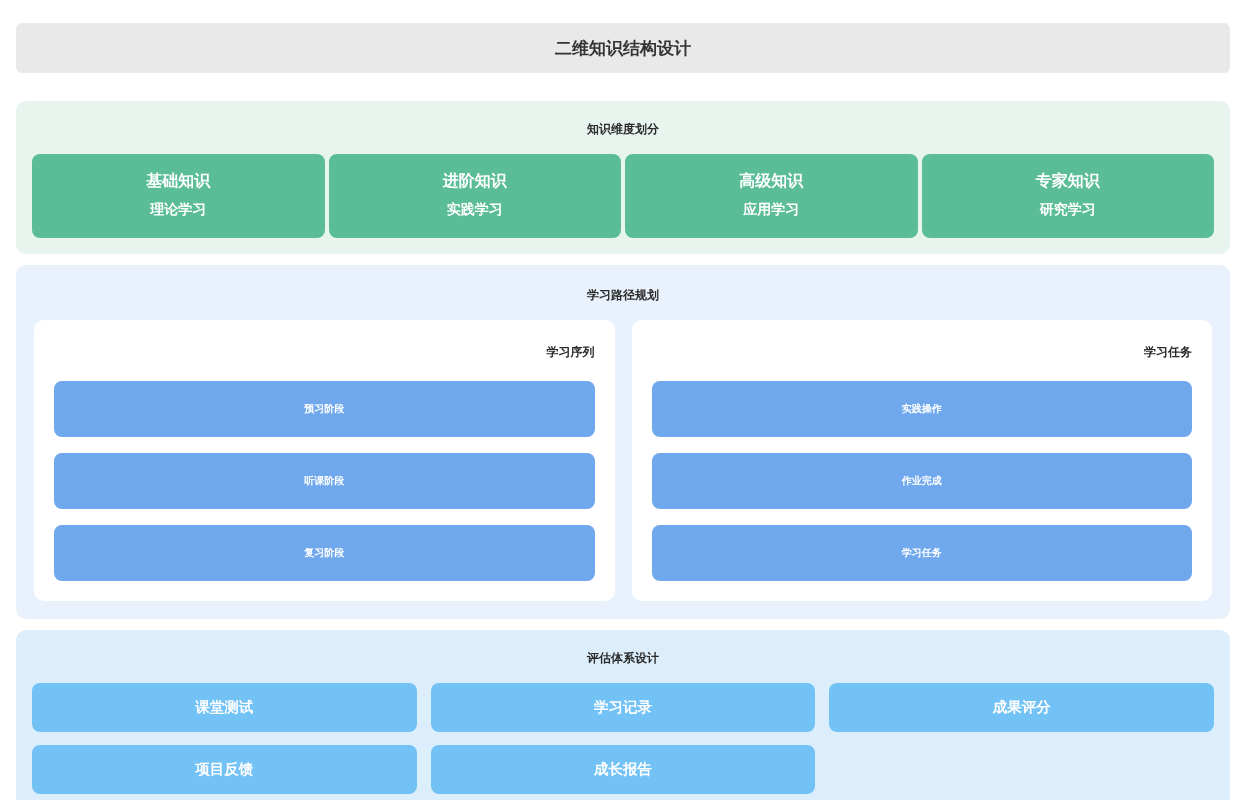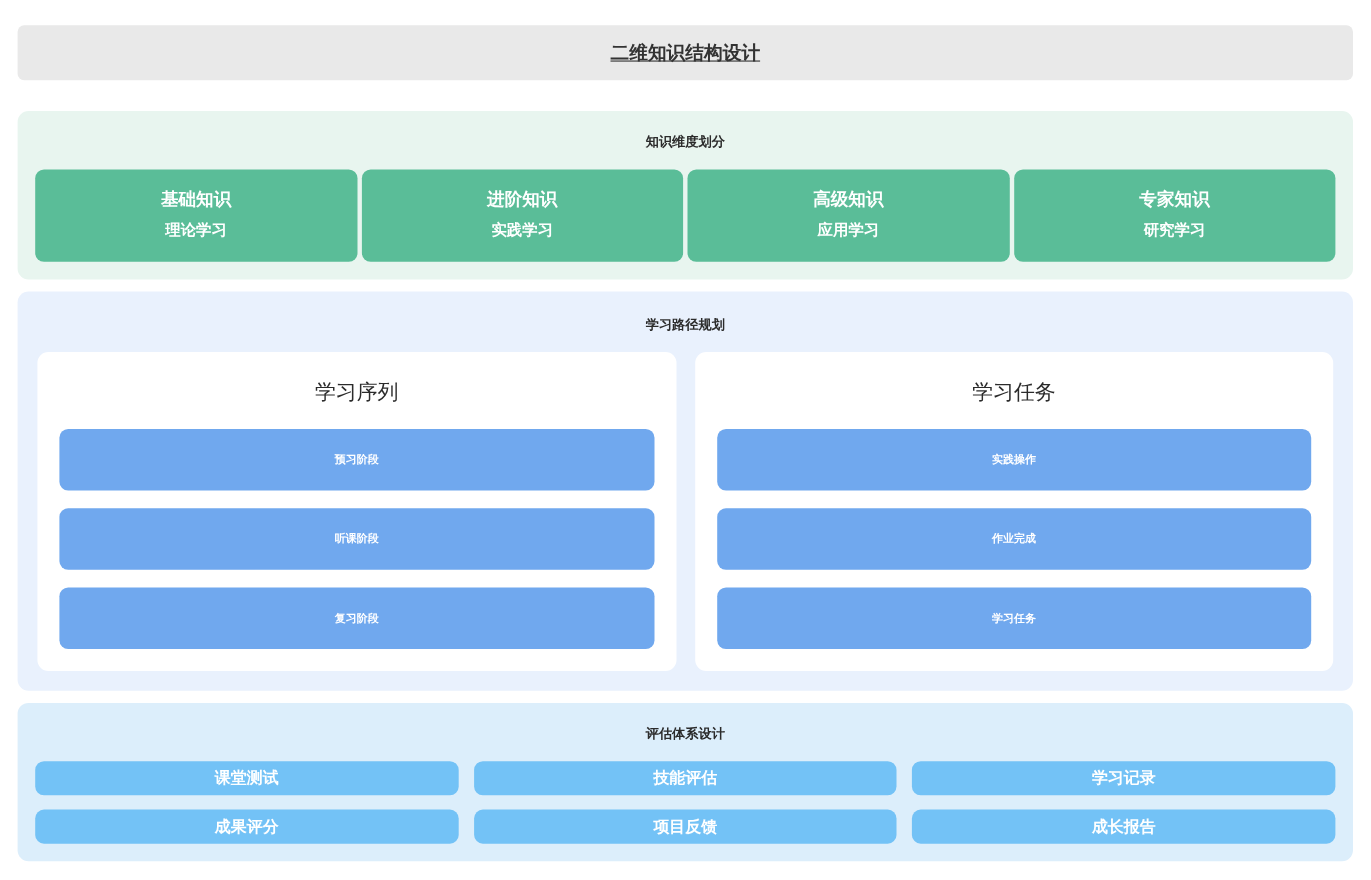--- a/index.html
+++ b/index.html
@@ -16,21 +16,20 @@
     background: #e9e9e9;
     border-radius: 6px;
     height: 50px;
     display: flex;
     align-items: center;
     justify-content: center;
     font-size: 17px;
     font-weight: bold;
     color: #333333;
     margin-bottom: 28px;
-    text-decoration: underline;
   }
 
   
   .section { border-radius: 10px; padding: 16px; margin-bottom: 11px; }
   .section-title {
     text-align: center;
     font-size: 12px;
     font-weight: bold;
     color: #2b2b2b;
     margin: 4px 0 16px 0;
@@ -60,23 +59,23 @@
     display: grid;
     grid-template-columns: 1fr 1fr;
     gap: 17px;
   }
   .panel {
     background: #ffffff;
     border-radius: 10px;
     padding: 20px;
   }
   .panel-title {
-    text-align: center;
-    font-size: 19px;
-    font-weight: normal;
+    text-align: right;
+    font-size: 12px;
+    font-weight: bold;
     color: #2b2b2b;
     margin: 4px 0 20px 0;
   }
   .stack { display: flex; flex-direction: column; gap: 16px; }
   .btn-blue {
     background: #70a8ee;
     border-radius: 8px;
     height: 56px;
     display: flex;
     align-items: center;
@@ -90,21 +89,21 @@
   
   .sec-eval { background: #dceefb; }
   .eval-grid {
     display: grid;
     grid-template-columns: repeat(3, 1fr);
     gap: 13px 14px;
   }
   .btn-sky {
     background: #73c2f6;
     border-radius: 8px;
-    height: 31px;
+    height: 49px;
     display: flex;
     align-items: center;
     justify-content: center;
     color: #ffffff;
     font-size: 14.5px;
     font-weight: 600;
     cursor: pointer;
   }
 </style>
 </head>
@@ -158,21 +157,20 @@
         </div>
       </div>
 
     </div>
   </div>
 
   <div class="section sec-eval">
     <div class="section-title">评估体系设计</div>
     <div class="eval-grid">
       <div class="btn-sky">课堂测试</div>
-      <div class="btn-sky">技能评估</div>
       <div class="btn-sky">学习记录</div>
       <div class="btn-sky">成果评分</div>
       <div class="btn-sky">项目反馈</div>
       <div class="btn-sky">成长报告</div>
     </div>
   </div>
 
 </div>
 
 </body></html>

